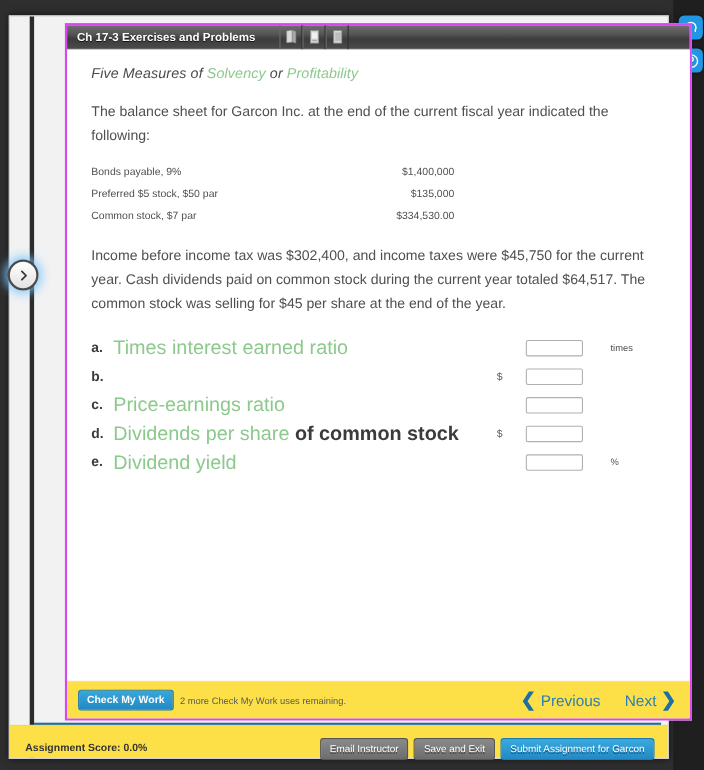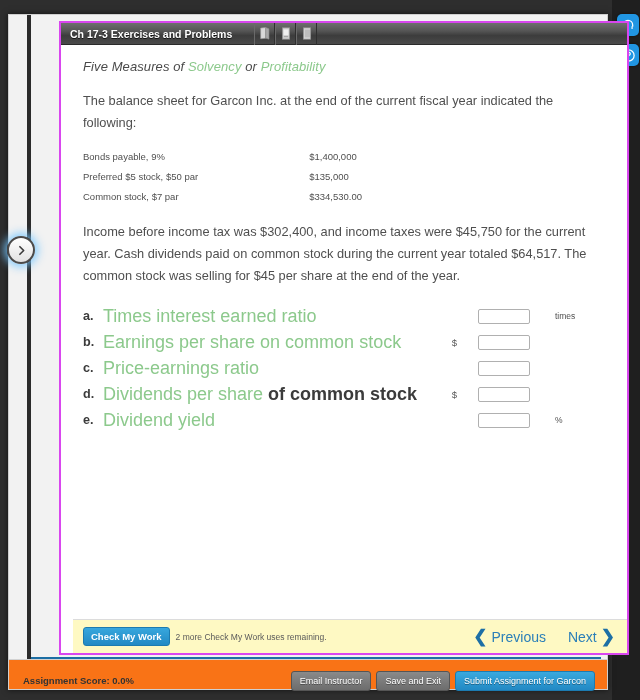--- a/index.html
+++ b/index.html
@@ -125,21 +125,21 @@
     width: 330px;
     border-collapse: collapse;
     margin: 0 0 14px 0;
   }
   #balance-table td {
     font-size: 9.5px;
     color: #4f4f4f;
     padding: 4px 0 5px 0;
     white-space: nowrap;
   }
-  #balance-table td.val { }
+  #balance-table td.val { text-align: right; }
 
   
   #requirements { margin-top: 16px; }
   .req-row {
     position: relative;
     height: 26px;
     display: flex;
     align-items: center;
   }
   .req-letter {
@@ -182,23 +182,23 @@
   }
   .unit {
     font-size: 8.5px;
     color: #4f4f4f;
     margin-left: 4px;
   }
 
   
   #card-footer {
     position: absolute;
-    left: 12px; right: 0; bottom: 0;
+    left: 0; right: 0; bottom: 0;
     height: 34px;
-    background: #fef9c3;
+    background: #fde047;
     border-top: 1px solid #dcdcdc;
     display: flex;
     align-items: center;
     padding: 0 12px 0 10px;
   }
   #check-my-work {
     background: linear-gradient(to bottom,#37a7dd 0%,#2289c4 100%);
     color: #fff;
     font-size: 9.5px;
     font-weight: bold;
@@ -241,21 +241,21 @@
     width: 570px;
     height: 3px;
     background: #1c6ea4;
   }
 
   
   #assign-footer {
     position: absolute;
     left: 0; right: 0; bottom: 0;
     height: 30px;
-    background: #f97316;
+    background: #fde047;
     border-top: 1px solid #d2d2d2;
     display: flex;
     align-items: center;
     padding: 12px 12px 0 14px;
   }
   #assignment-score {
     font-size: 9.5px;
     font-weight: bold;
     color: #333;
     white-space: nowrap;
@@ -383,21 +383,20 @@
             <span class="req-label"><span>Times interest earned ratio</span><span class="dark"></span></span>
             <span class="answer-zone">
               <span class="dollar"></span>
               <input class="answer-input" type="text" value="" style="">
               <span class="unit">times</span>
             </span>
           </div>
 
           <div class="req-row">
             <span class="req-letter">b.</span>
-            <span class="req-label"><span>Earnings per share on common stock</span><span class="dark"></span></span>
             <span class="answer-zone">
               <span class="dollar">$</span>
               <input class="answer-input" type="text" value="" style="">
               <span class="unit"></span>
             </span>
           </div>
 
           <div class="req-row">
             <span class="req-letter">c.</span>
             <span class="req-label"><span>Price-earnings ratio</span><span class="dark"></span></span>

